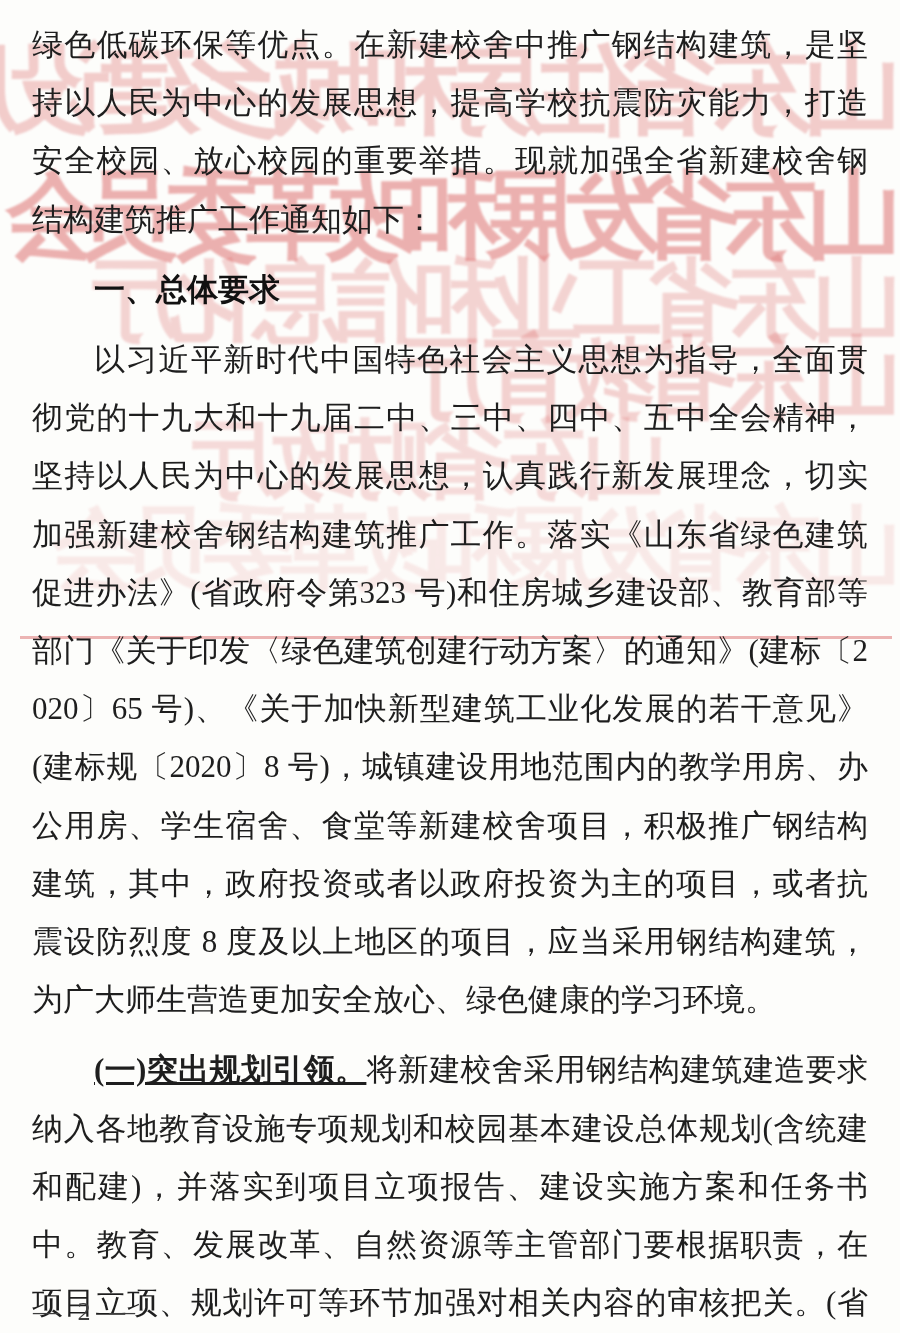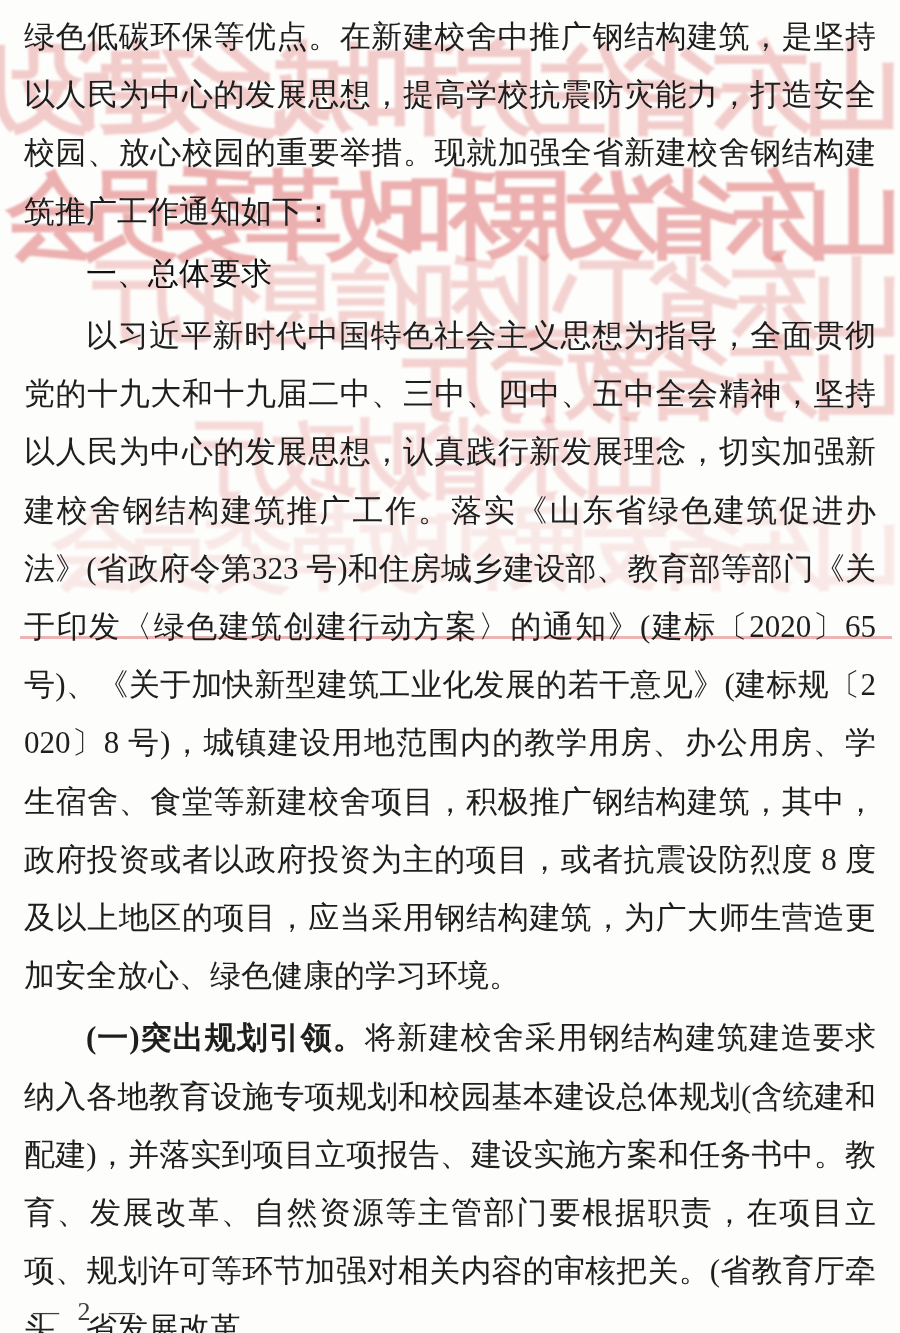--- a/index.html
+++ b/index.html
@@ -45,31 +45,31 @@
 
   
   .content {
     position: absolute; left: 20px; top: 4px; width: 860px;
     font-size: 31px; line-height: 58.2px;
     color: #1e1e1e;
     text-align: justify;
     text-justify: inter-character;
     word-break: break-all;
   }
-  .content p { margin: 4px; }
+  .content p { margin: 12px; }
   .para-cont   { text-indent: 0; }
   .para-indent { text-indent: 2em; }
   .sec-heading {
     text-indent: 2em;
     font-family: "Liberation Sans", sans-serif;
-    font-weight: 400;
+    font-weight: 700;
     color: #111;
     text-align: left;
   }
-  .clause-lead { font-weight: 700; }
+  .clause-lead { font-weight: 700; text-decoration: underline; }
 
   
   .page-num {
     position: absolute; left: 33px; top: 1297px;
     font-size: 26px; color: #3d3d3d;
     word-spacing: 10px;
     letter-spacing: 1px;
   }
 </style>
 </head>

